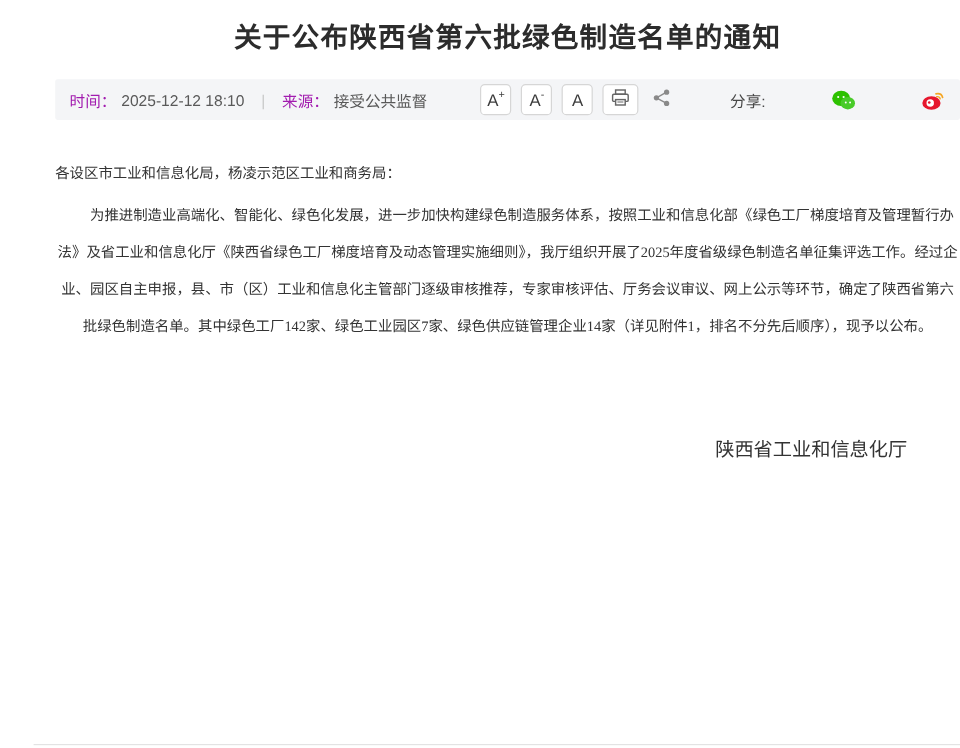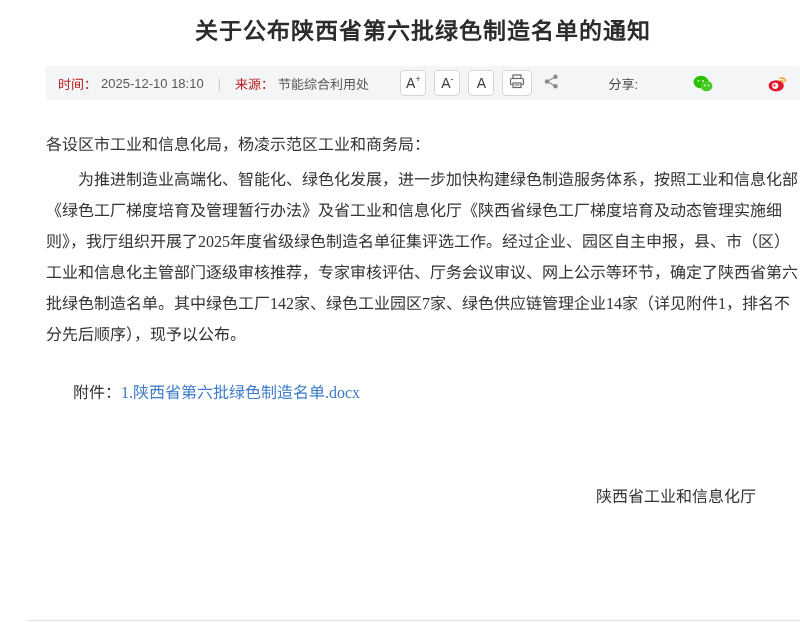--- a/index.html
+++ b/index.html
@@ -32,21 +32,21 @@
   .meta-bar {
     margin-top: 20px;
     height: 34px;
     background: #f4f5f7;
     border-radius: 2px;
     display: flex; align-items: center;
     padding: 0 12px;
     font-size: 13px; color: #595959;
   }
   .meta-left { display: flex; align-items: center; white-space: nowrap; }
-  .meta-left .lbl { color: #b91c1c; }
+  .meta-left .lbl { color: #a21caf; }
   .meta-left .val { color: #595959; margin-left: 4px; }
   .meta-divider { color: #c9c9c9; margin: 0 14px; }
   .meta-right { margin-left: auto; display: flex; align-items: center; }
   .font-btn {
     width: 26px; height: 26px; box-sizing: border-box;
     border: 1px solid #d6d6d6; border-radius: 4px;
     background: #fff; margin-left: 8px;
     display: flex; align-items: flex-start; justify-content: center;
     font-size: 14px; color: #3c3c3c; line-height: 24px;
     cursor: pointer; user-select: none;
@@ -60,24 +60,24 @@
     cursor: pointer;
   }
   .share-group { display: flex; align-items: center; margin-left: 12px; gap: 45px; }
   .share-label { font-size: 13px; color: #474747; margin-left: 4px; }
   .sns { margin-left: 10px; display: flex; align-items: center; cursor: pointer; }
 
   
   .article-body {
     margin-top: 29px;
     font-family: "Liberation Serif", "DejaVu Serif", serif;
-    font-size: 16px; line-height: 31px; color: #333;
+    font-size: 12px; line-height: 31px; color: #333;
   }
   .article-body p { margin: 0 0 4px 0; }
-  .article-body p.indent { text-indent: 2em; }
+  .article-body p.indent { text-indent: 2em; text-align: center; }
 
   
   .attachments {
     margin: 26px 0 0 27px;
     font-family: "Liberation Serif", "DejaVu Serif", serif;
     font-size: 16px; line-height: 33px;
   }
   .attach-row { white-space: nowrap; }
   .attach-label { color: #333; }
   .attach-label.ghost { visibility: hidden; }
@@ -96,24 +96,24 @@
 <body>
 
 <div class="page">
   <div class="inner">
 
     <h1 class="title">关于公布陕西省第六批绿色制造名单的通知</h1>
 
     <div class="meta-bar">
       <div class="meta-left">
         <span class="lbl">时间：</span>
-        <span class="val">2025-12-10 18:10</span>
+        <span class="val">2025-12-12 18:10</span>
         <span class="meta-divider">|</span>
         <span class="lbl">来源：</span>
-        <span class="val">节能综合利用处</span>
+        <span class="val">接受公共监督</span>
       </div>
       <div class="meta-right">
         <div class="font-btn">
           <span>A</span>
             <span class="sup">+</span>
         </div>
         <div class="font-btn">
           <span>A</span>
             <span class="sup">-</span>
         </div>
@@ -164,23 +164,20 @@
         </div>
       </div>
     </div>
 
     <div class="article-body">
       <p>各设区市工业和信息化局，杨凌示范区工业和商务局：</p>
       <p class="indent">为推进制造业高端化、智能化、绿色化发展，进一步加快构建绿色制造服务体系，按照工业和信息化部《绿色工厂梯度培育及管理暂行办法》及省工业和信息化厅《陕西省绿色工厂梯度培育及动态管理实施细则》，我厅组织开展了2025年度省级绿色制造名单征集评选工作。经过企业、园区自主申报，县、市（区）工业和信息化主管部门逐级审核推荐，专家审核评估、厅务会议审议、网上公示等环节，确定了陕西省第六批绿色制造名单。其中绿色工厂142家、绿色工业园区7家、绿色供应链管理企业14家（详见附件1，排名不分先后顺序），现予以公布。</p>
     </div>
 
     <div class="attachments">
-      <div class="attach-row">
-        <span class="attach-label">附件：</span><a class="attach-link">1.陕西省第六批绿色制造名单.docx</a>
-      </div>
     </div>
 
     <div class="signature">
       <div class="sig-agency">陕西省工业和信息化厅</div>
 
     </div>
 
   </div>
 </div>
 

